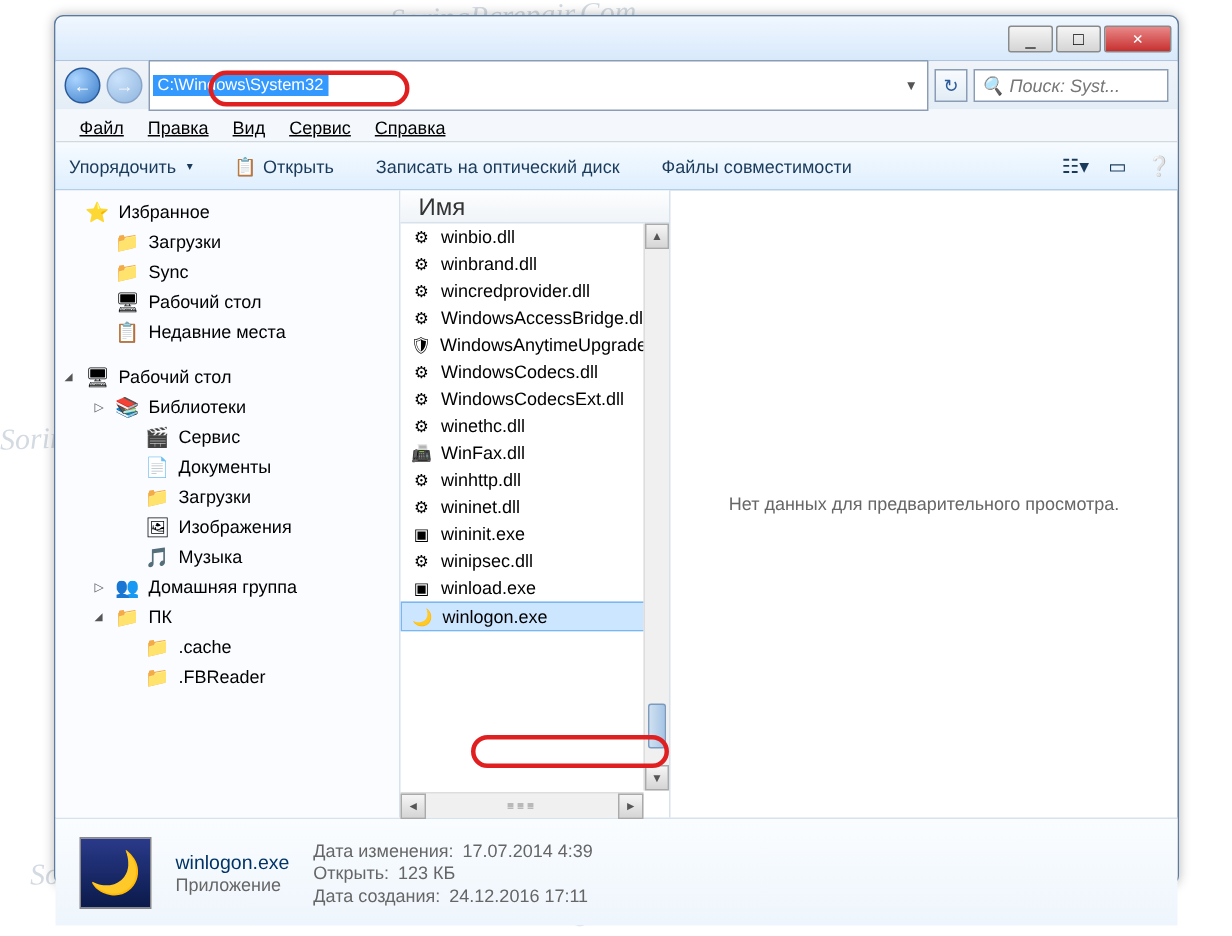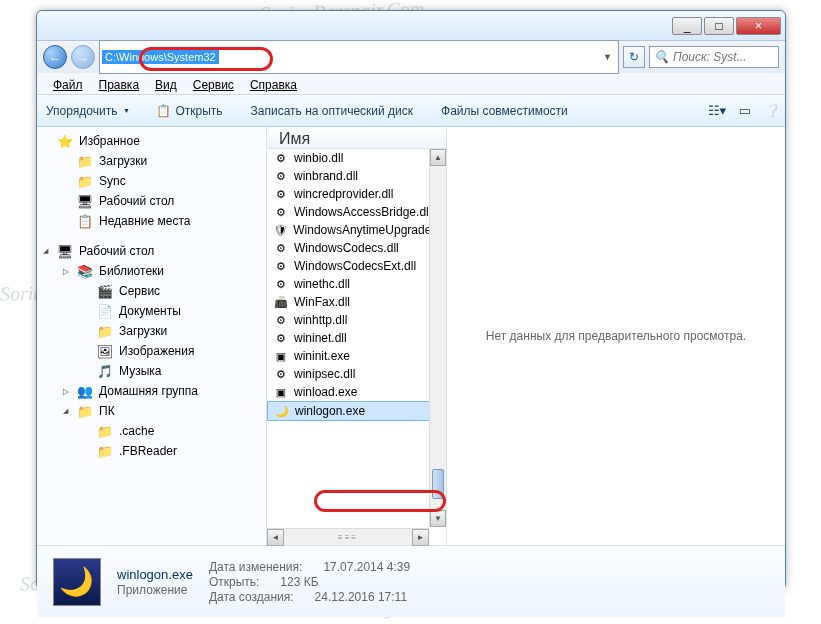--- a/index.html
+++ b/index.html
@@ -35,21 +35,21 @@
 .colhead{height:22px;border-bottom:1px solid #d8e2ec;padding:3px 12px;font-size:16px;color:#333;background:linear-gradient(#fdfefe,#f0f4f8)}
 .files{overflow:hidden}
 .frow{display:flex;align-items:center;padding:1px 6px;gap:5px;font-size:12px;cursor:default;white-space:nowrap}
 .frow.sel{background:#cde6ff;border:1px solid #7ab7f0}
 .ficon{width:16px;height:16px;display:inline-flex;align-items:center;justify-content:center;font-size:11px}
 .preview{flex:1;display:flex;align-items:center;justify-content:center;color:#666;font-size:12px;padding:32px;text-align:center}
 .details{height:72px;border-top:1px solid #d8e2ec;background:linear-gradient(#fafdff,#eef5fc);display:flex;align-items:center;padding:8px 16px;gap:16px}
 .bigicon{width:48px;height:48px;background:linear-gradient(#2a3a8a,#0a1a4a);border:1px solid #888;display:flex;align-items:center;justify-content:center;font-size:28px}
 .dinfo{display:flex;flex-direction:column;gap:1px}
 .dname{font-size:13px;color:#003366}
-.dmeta{font-size:11px;color:#666;display:flex;gap:21px}
+.dmeta{font-size:11px;color:#666;display:flex;gap:6px}
 .highlight-addr{position:absolute;left:102px;top:36px;width:134px;height:24px;border:3px solid #e02020;border-radius:12px;pointer-events:none;z-index:100}
 .highlight-file{position:absolute;left:277px;top:479px;width:132px;height:22px;border:3px solid #e02020;border-radius:11px;pointer-events:none;z-index:100}
 .scrollbar{position:absolute;right:0;top:22px;bottom:18px;width:17px;background:#f0f0f0;border-left:1px solid #ddd}
 .scrollbtn{height:17px;background:linear-gradient(#f5f5f5,#d5d5d5);border:1px solid #aaa;display:flex;align-items:center;justify-content:center;font-size:8px;color:#555}
 .scrollthumb{position:absolute;left:2px;right:2px;top:320px;height:30px;background:linear-gradient(90deg,#d0e0f0,#a5c5e5);border:1px solid #7a9ac0;border-radius:2px}
 .hscroll{position:absolute;bottom:0;left:0;right:17px;height:17px;background:#f0f0f0;border-top:1px solid #ddd;display:flex}
 .hscroll .mid{flex:1;display:flex;align-items:center;justify-content:center;font-size:8px;color:#888;letter-spacing:2px}
 .watermark{position:absolute;color:rgba(130,150,170,.35);font-style:italic;font-family:cursive;font-size:20px;pointer-events:none;transform:rotate(-2deg)}
 </style>
 </head>

